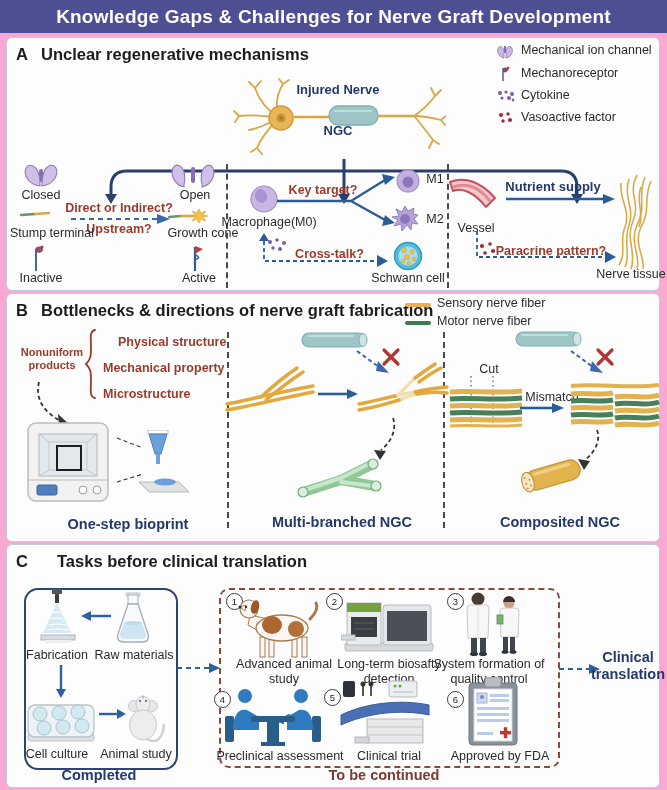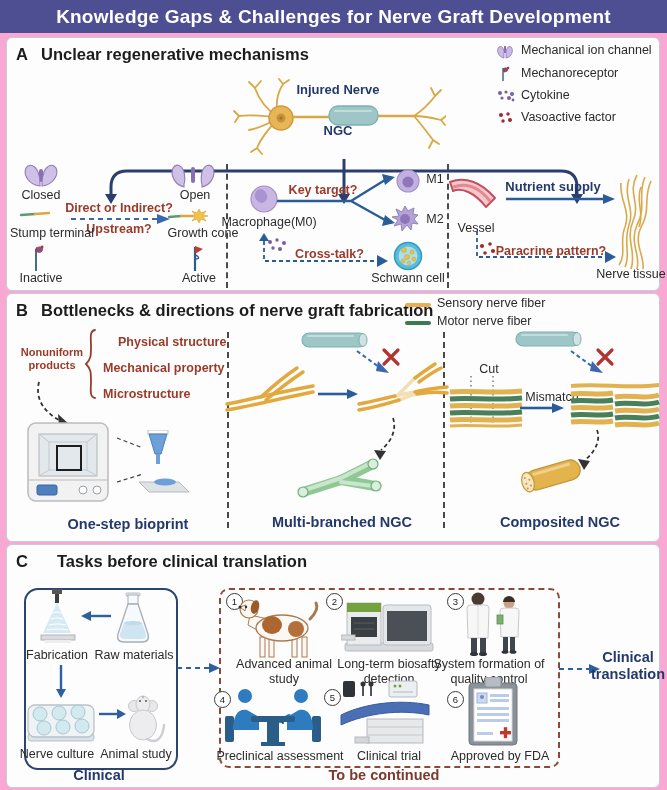--- a/index.html
+++ b/index.html
@@ -449,23 +449,23 @@
     <svg class="s" style="left:112px;top:148px;" width="48" height="52" viewBox="0 0 48 52">
       <circle cx="15" cy="13" r="5.5" fill="#e8e8ea" stroke="#c9c9cd"></circle>
         <circle cx="33" cy="13" r="5.5" fill="#e8e8ea" stroke="#c9c9cd"></circle>
       <ellipse cx="24" cy="11" rx="7" ry="8" fill="#ededef" stroke="#c9c9cd"></ellipse>
       <ellipse cx="24" cy="32" rx="13.5" ry="15" fill="#ededef" stroke="#c9c9cd"></ellipse>
       <path d="M28,46 C38,52 44,44 45,32" stroke="#cfcfd3" stroke-width="2.5" fill="none" stroke-linecap="round"></path>
       <circle cx="21" cy="8" r="1" fill="#555"></circle>
         <circle cx="27" cy="8" r="1" fill="#555"></circle>
         <circle cx="24" cy="4" r="1.2" fill="#b9b9bd"></circle>
     </svg>
-    <div class="lbl" style="left:8px;top:202px;width:84px;">Nerve culture</div>
+    <div class="lbl" style="left:8px;top:202px;width:84px;">Cell culture</div>
     <div class="lbl" style="left:81px;top:202px;width:96px;">Animal study</div>
-    <div class="cap" style="left:32px;top:222px;width:120px;">Clinical</div>
+    <div class="cap" style="left:32px;top:222px;width:120px;">Completed</div>
 
     <svg class="s" style="left:170px;top:117px;" width="44" height="12" viewBox="0 0 44 12">
         <line x1="0" y1="6" x2="32" y2="6" stroke="#2e5f9e" stroke-width="2" stroke-dasharray="5 4"></line>
         <polygon points="32,1 43,6 32,11" fill="#2e5f9e"></polygon>
       </svg>
 
     <div class="s" style="left:212px;top:43px;width:337px;height:176px;border:2px dashed #8a4a3a;border-radius:10px;"></div>
 
     <span class="num" style="left:219px;top:48px;">1</span>
     <svg class="s" style="left:229px;top:50px;" width="92" height="66" viewBox="0 0 92 66">

